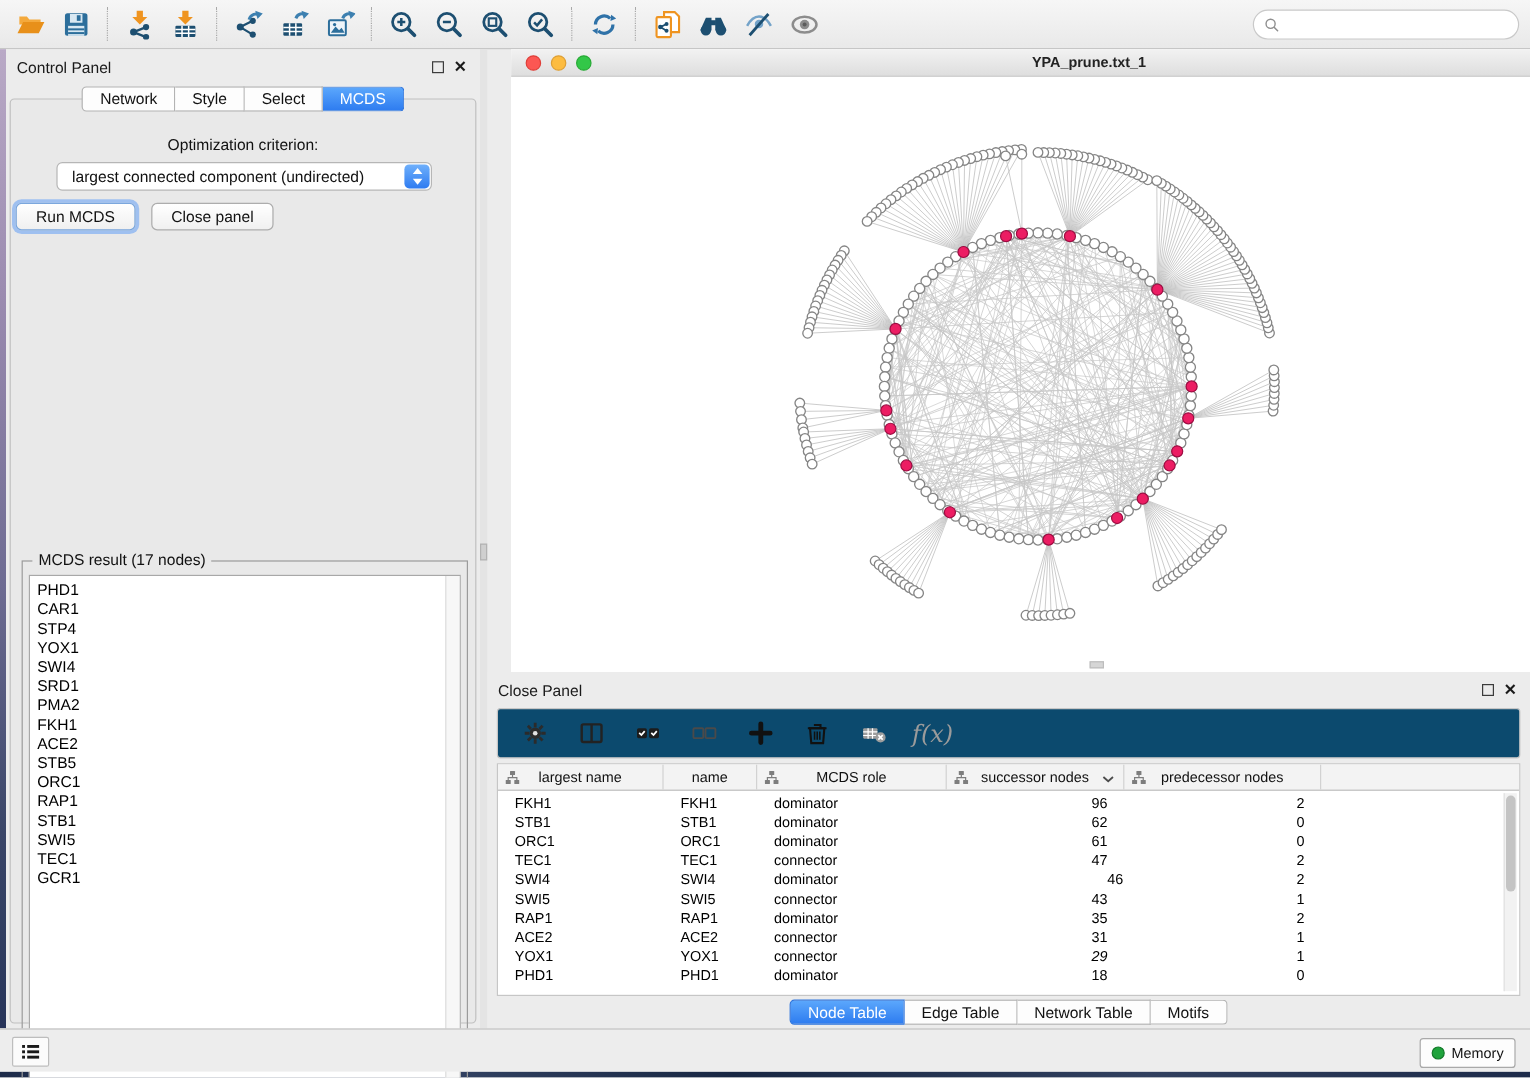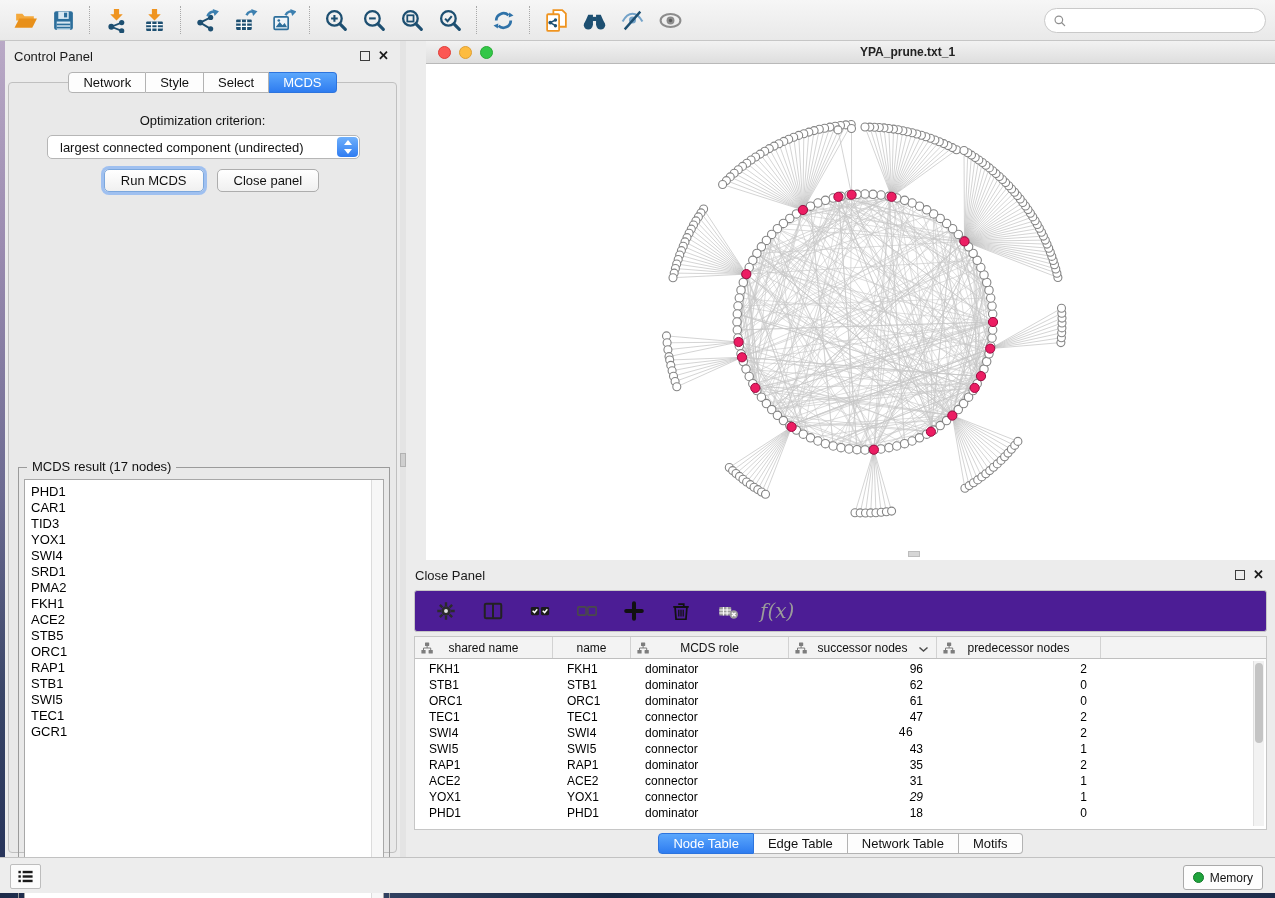--- a/index.html
+++ b/index.html
@@ -48,21 +48,21 @@
   #opt-label { position:absolute; left:0; right:0; top:30px; text-align:center; font-size:13px; color:#111; }
   #criterion-select { position:absolute; left:38px; top:52px; width:313px; height:24px; background:#fff;
     border:1px solid #b6b6b6; border-radius:5px; cursor:pointer; }
   #criterion-value { position:absolute; left:12px; top:4px; font-size:13px; color:#111; white-space:nowrap; }
   #criterion-caret { position:absolute; right:1px; top:1px; width:21px; height:20px; border-radius:4px;
     background:linear-gradient(#6fb0fb,#2f7cf1); }
   #criterion-caret .up, #criterion-caret .dn { position:absolute; left:50%; transform:translateX(-50%);
     width:0; height:0; border-left:4px solid transparent; border-right:4px solid transparent; }
   #criterion-caret .up { top:3px; border-bottom:5px solid #fff; }
   #criterion-caret .dn { bottom:3px; border-top:5px solid #fff; }
-  #cp-buttons { position:absolute; left:18px; right:0; top:86px; display:flex; justify-content:center; gap:13px; }
+  #cp-buttons { position:absolute; left:4px; right:0; top:86px; display:flex; justify-content:flex-start; gap:13px; }
   .push-btn { height:23px; padding:0 16px; font-size:13px; color:#111;
     background:linear-gradient(#ffffff,#f0f0f0); border:1px solid #adadad; border-radius:5px; cursor:pointer;
     font-family:"Liberation Sans",sans-serif; }
   .push-btn.focused { box-shadow:0 0 0 3px rgba(120,170,245,.65); border-color:#7ba7dd; }
 
   #result-group { position:absolute; left:9px; width:372px; top:384px; height:480px;
     border:1px solid #9b9b9b; }
   #result-legend { position:absolute; top:-9px; left:8px; background:#e9e9e9; padding:0 5px;
     font-size:13px; color:#111; }
   #result-list { position:absolute; left:5px; right:5px; top:11px; bottom:5px; background:#fff;
@@ -87,21 +87,21 @@
   #tl-green { left:54px; background:#33c748; border:1px solid #27aa35; }
   #net-title { position:absolute; left:0; right:0; top:4px; text-align:center; font-size:12px;
     font-weight:bold; color:#222; }
   #net-canvas { position:absolute; left:0; top:23px; right:0; bottom:0; background:#fff; overflow:hidden; }
   #net-splitter-handle { position:absolute; left:50%; bottom:3px; width:12px; height:6px;
     background:#d6d6d6; border:1px solid #bdbdbd; }
 
   
   #table-panel { left:406px; top:560px; width:869px; height:297px; background:#ececec; }
   #tp-float { right:30px; } #tp-close { right:11px; }
-  #tp-toolbar { position:absolute; left:8px; right:8px; top:30px; height:42px; background:#4c1d95;
+  #tp-toolbar { position:absolute; left:8px; right:8px; top:30px; height:42px; background:#0c4a6e;
     border:1px solid #c6c6c6; border-radius:3px; display:flex; align-items:center; padding-left:16px; gap:17px; }
   .tp-btn { width:30px; height:30px; border:none; background:transparent; display:flex;
     align-items:center; justify-content:center; cursor:pointer; }
   .tp-btn svg { width:22px; height:22px; }
   .tp-btn.disabled { cursor:default; }
   #fx-label { font-size:20px; font-family:"DejaVu Serif", serif; font-style:italic; color:#9b9b9b; }
 
   #node-table { position:absolute; left:8px; right:8px; top:76px; height:194px; background:#fff;
     border:1px solid #c6c6c6; overflow:hidden; }
   #nt-header { position:absolute; left:0; top:0; right:0; height:22px; background:#f3f3f3;
@@ -317,21 +317,21 @@
     <div id="cp-buttons">
       <button class="push-btn focused">Run MCDS</button>
       <button class="push-btn">Close panel</button>
     </div>
     <div id="result-group">
       <span id="result-legend">MCDS result (17 nodes)</span>
       <div id="result-list">
         <div id="result-items">
             <div class="list-item">PHD1</div>
             <div class="list-item">CAR1</div>
-            <div class="list-item">TID3</div>
+            <div class="list-item">STP4</div>
             <div class="list-item">YOX1</div>
             <div class="list-item">SWI4</div>
             <div class="list-item">SRD1</div>
             <div class="list-item">PMA2</div>
             <div class="list-item">FKH1</div>
             <div class="list-item">ACE2</div>
             <div class="list-item">STB5</div>
             <div class="list-item">ORC1</div>
             <div class="list-item">RAP1</div>
             <div class="list-item">STB1</div>
@@ -1192,21 +1192,21 @@
     <div id="nt-header">
         <div class="hdr-cell" style="left: 0px; width: 138px;">
           <span class="tree"><svg viewBox="0 0 12 12">
               <g fill="#7d7d7d">
                 <rect x="4" y="0.5" width="4.2" height="3.4" rx="0.5"></rect>
                 <rect x="0.4" y="8" width="4.2" height="3.4" rx="0.5"></rect>
                 <rect x="7.6" y="8" width="4.2" height="3.4" rx="0.5"></rect>
               </g>
               <path d="M6.1 3.9v2.1M2.5 8V6h7.2v2" stroke="#7d7d7d" fill="none"></path>
             </svg></span>
-          <span>shared name</span>
+          <span>largest name</span>
         </div>
         <div class="hdr-cell" style="left: 138px; width: 78px;">
           <span>name</span>
         </div>
         <div class="hdr-cell" style="left: 216px; width: 158px;">
           <span class="tree"><svg viewBox="0 0 12 12">
               <g fill="#7d7d7d">
                 <rect x="4" y="0.5" width="4.2" height="3.4" rx="0.5"></rect>
                 <rect x="0.4" y="8" width="4.2" height="3.4" rx="0.5"></rect>
                 <rect x="7.6" y="8" width="4.2" height="3.4" rx="0.5"></rect>
@@ -1267,21 +1267,21 @@
           <div class="nt-cell" style="left: 14px; width: 124px;">TEC1</div>
           <div class="nt-cell" style="left: 152px; width: 64px;">TEC1</div>
           <div class="nt-cell" style="left: 230px; width: 144px;">connector</div>
           <div class="nt-cell num" style="left: 374px; width: 134px;">47</div>
           <div class="nt-cell num" style="left: 522px; width: 150px;">2</div>
         </div>
         <div class="nt-row" style="top: 66px;">
           <div class="nt-cell" style="left: 14px; width: 124px;">SWI4</div>
           <div class="nt-cell" style="left: 152px; width: 64px;">SWI4</div>
           <div class="nt-cell" style="left: 230px; width: 144px;">dominator</div>
-          <div class="nt-cell num" style="left: 364px; width: 134px; font-family: Liberation Mono, monospace;">46</div>
+          <div class="nt-cell num" style="left: 387px; width: 134px;">46</div>
           <div class="nt-cell num" style="left: 522px; width: 150px;">2</div>
         </div>
         <div class="nt-row" style="top: 82px;">
           <div class="nt-cell" style="left: 14px; width: 124px;">SWI5</div>
           <div class="nt-cell" style="left: 152px; width: 64px;">SWI5</div>
           <div class="nt-cell" style="left: 230px; width: 144px;">connector</div>
           <div class="nt-cell num" style="left: 374px; width: 134px;">43</div>
           <div class="nt-cell num" style="left: 522px; width: 150px;">1</div>
         </div>
         <div class="nt-row" style="top: 98px;">

